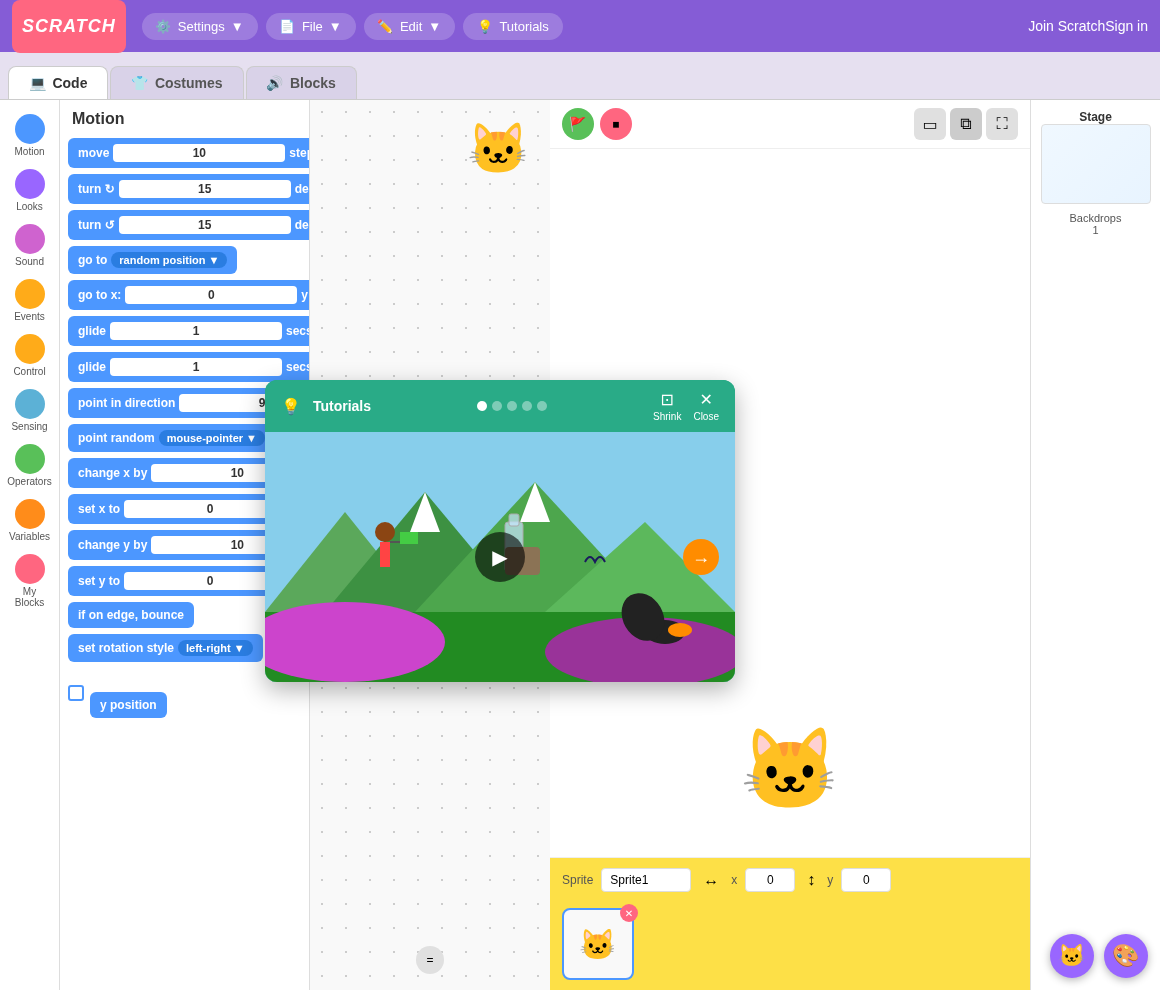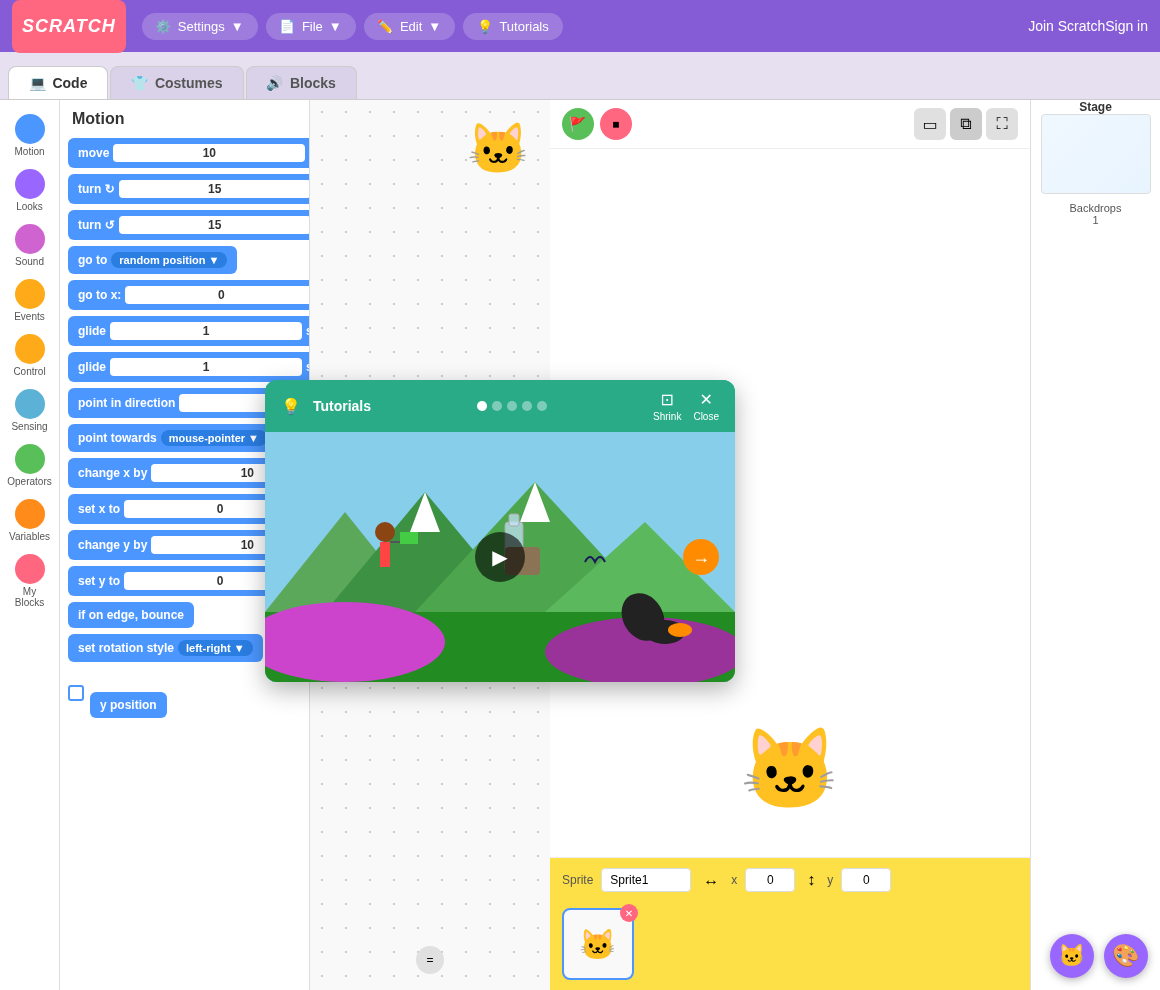--- a/index.html
+++ b/index.html
@@ -147,21 +147,21 @@
       color: white;
       cursor: pointer;
       white-space: nowrap;
       user-select: none;
     }
     .block-blue { background: #4c97ff; }
     .block-input {
       background: white;
       color: #333;
       border-radius: 4px;
-      padding: 2px 16px;
+      padding: 2px 6px;
       font-size: 12px;
       font-weight: 600;
       min-width: 24px;
       text-align: center;
       border: none;
     }
     .block-dropdown {
       background: #2a7de1;
       color: white;
       border-radius: 10px;
@@ -307,20 +307,21 @@
     }
 
     
     .stage-panel {
       width: 130px;
       background: white;
       border-left: 1px solid #ddd;
       display: flex;
       flex-direction: column;
       align-items: center;
+      padding: 10px;
     }
     .stage-thumb {
       width: 110px;
       height: 80px;
       background: linear-gradient(135deg, #f0f8ff, #e8f4ff);
       border: 1px solid #ddd;
       border-radius: 4px;
       margin-bottom: 8px;
     }
     .stage-title { font-size: 12px; font-weight: 600; color: #333; }
@@ -559,21 +560,21 @@
     </div>
 
     
     <div class="block block-blue">
       <span>point in direction</span>
       <input class="block-input" value="90" style="">
     </div>
 
     
     <div class="block block-blue">
-      <span>point towards</span>
+      <span>point random</span>
       <span class="block-dropdown">mouse-pointer <span>▼</span></span>
     </div>
 
     
     <div class="block block-blue">
       <span>change x by</span>
       <input class="block-input" value="10" style="">
     </div>
 
     

